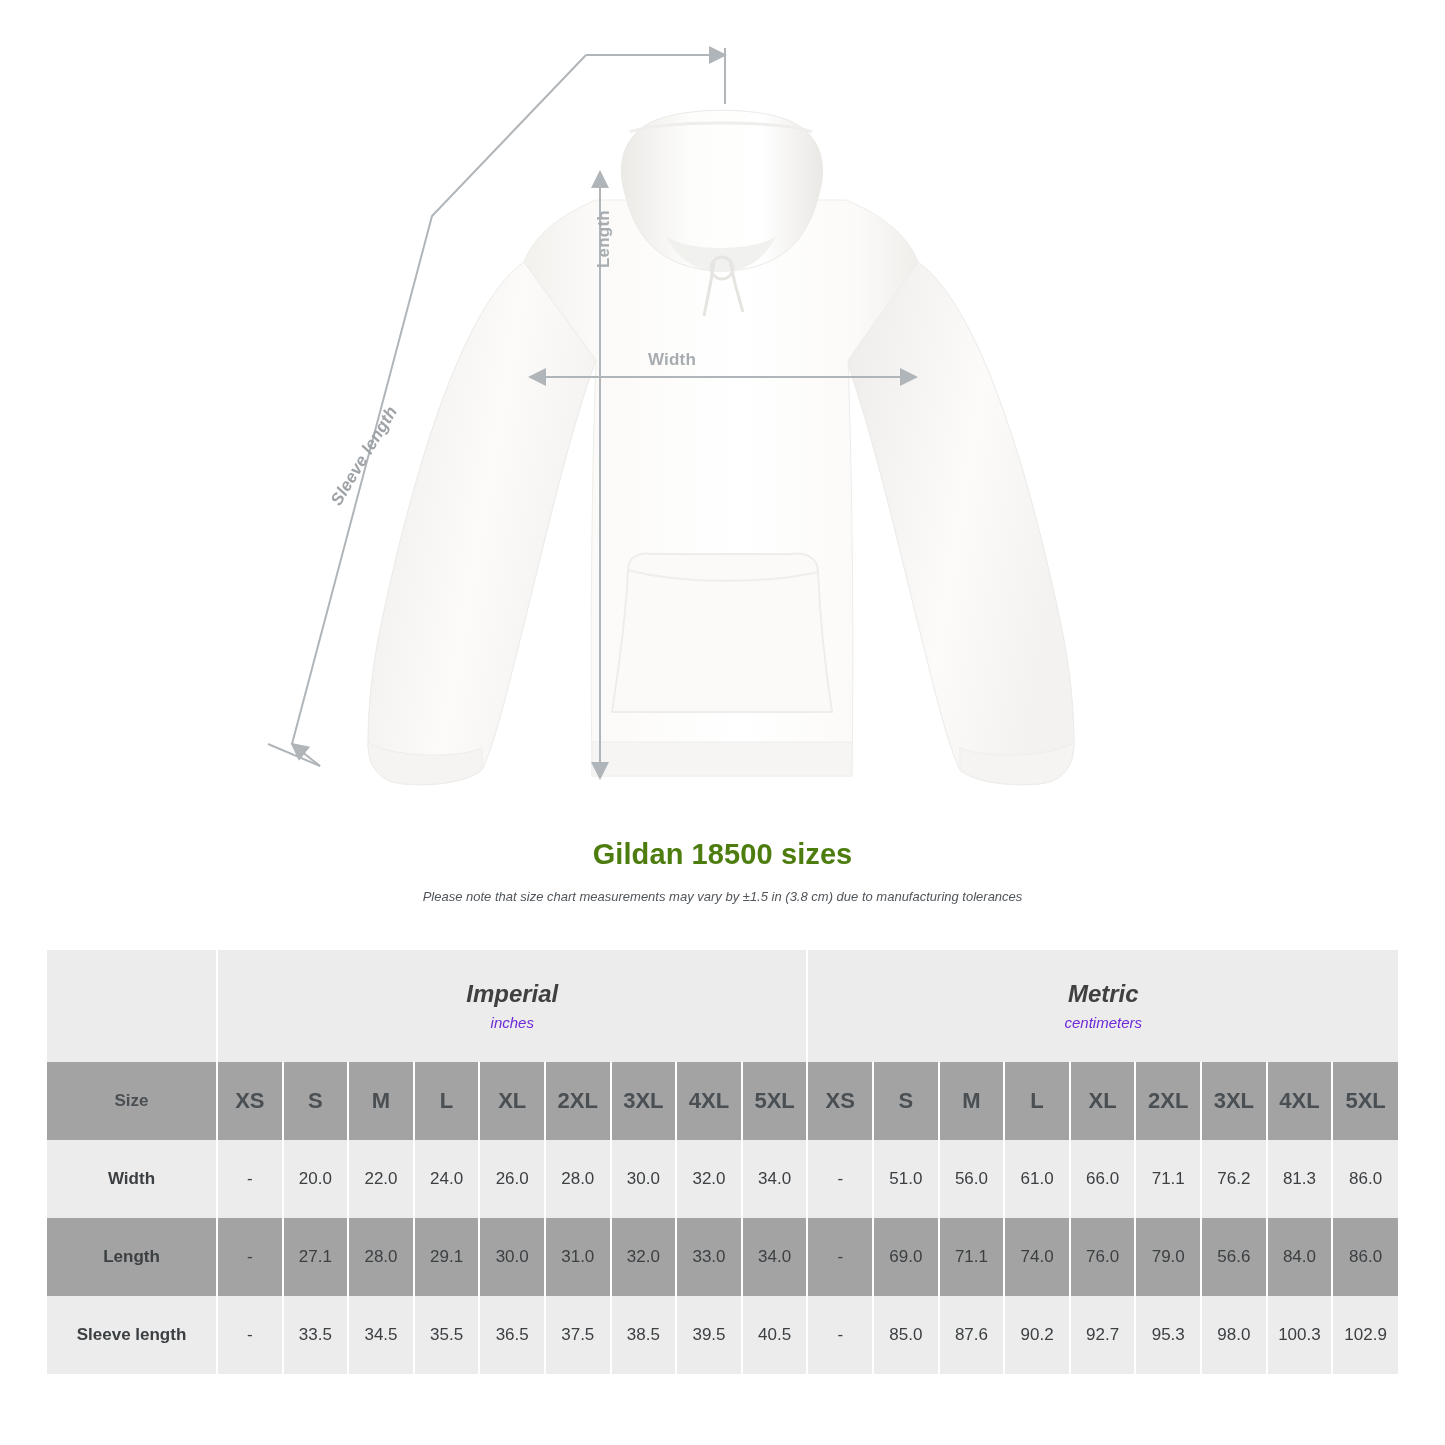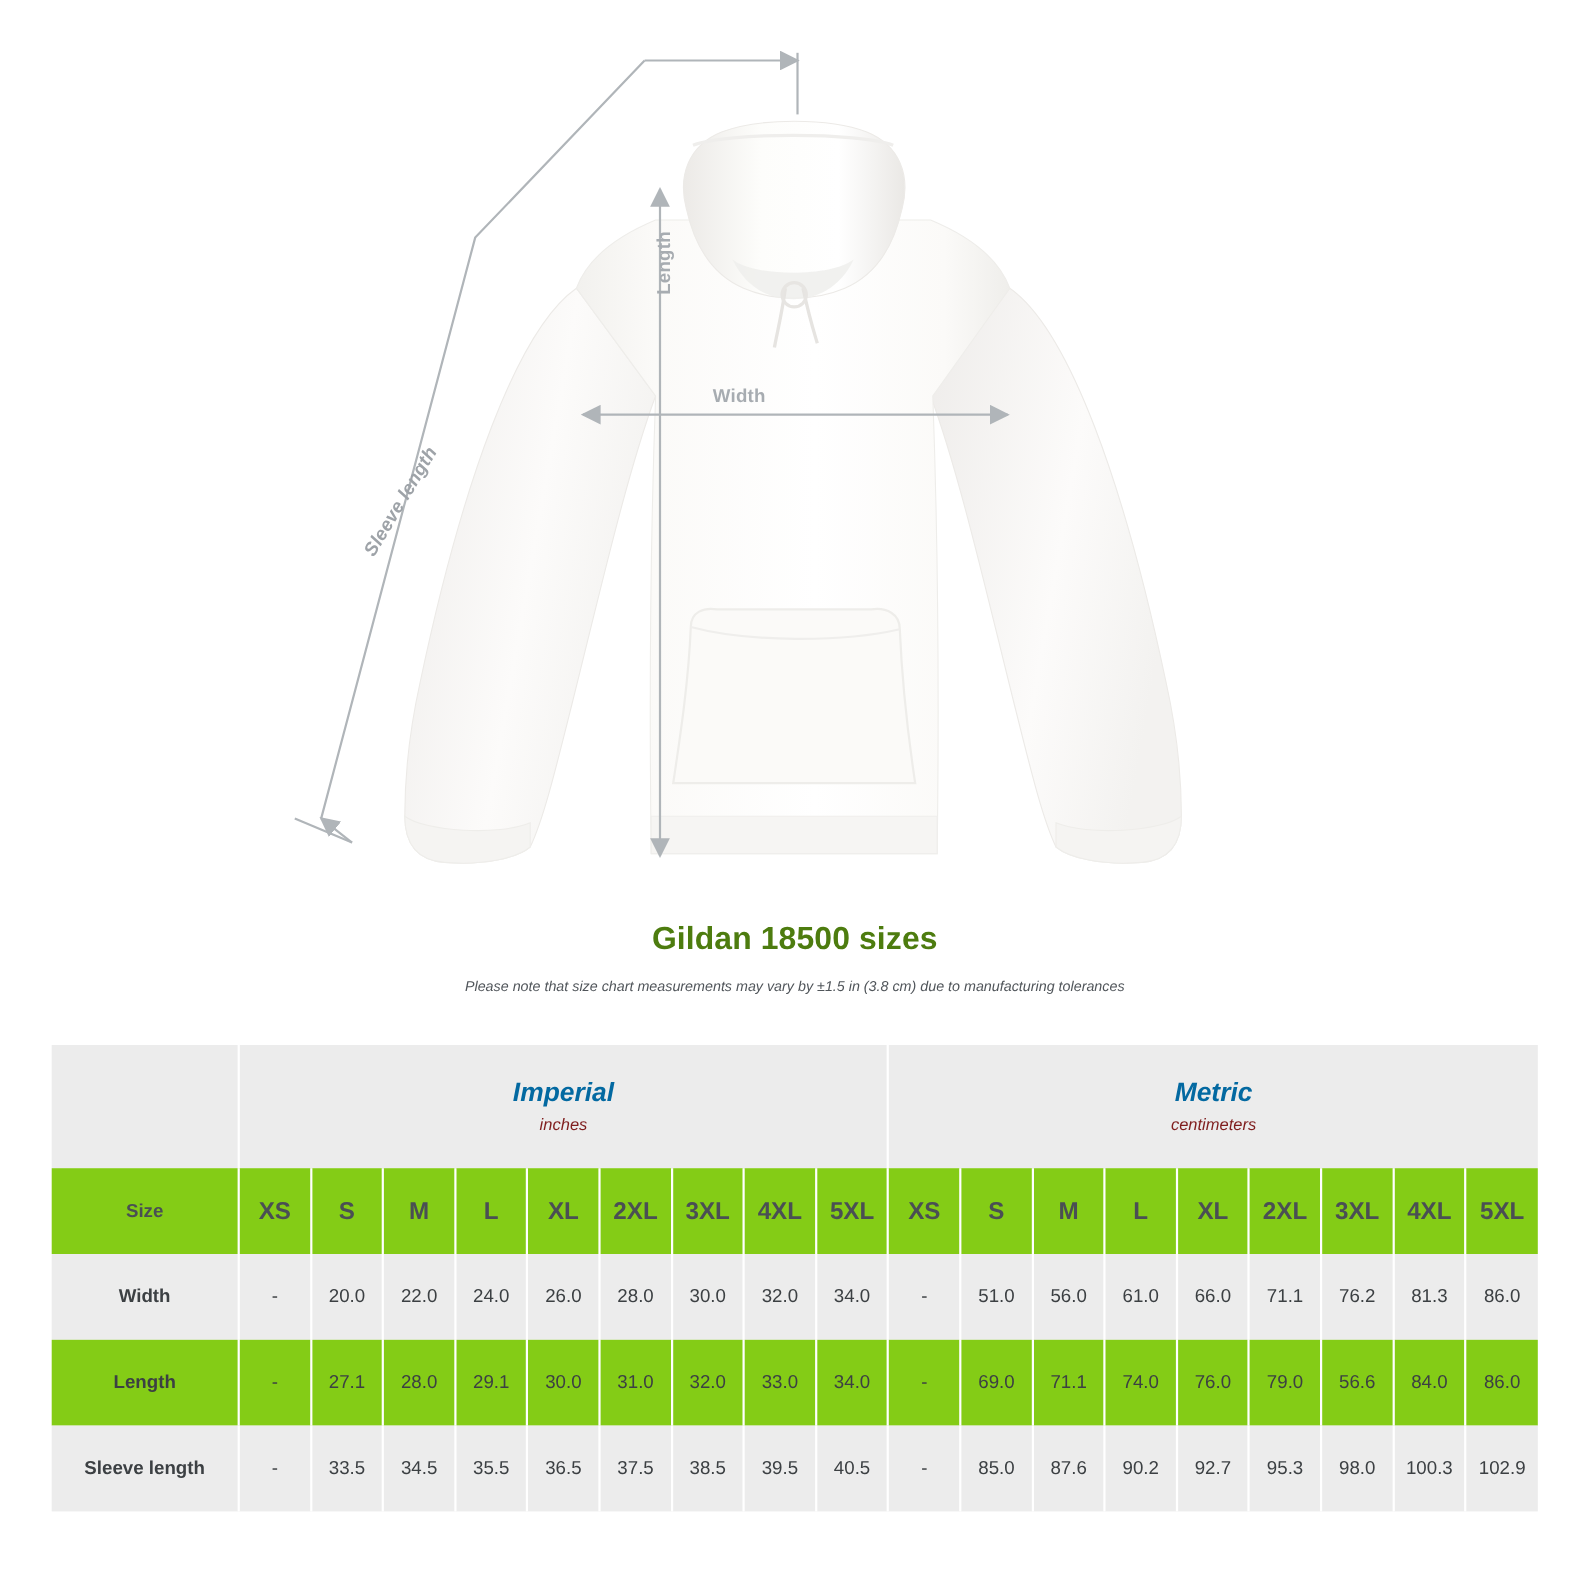--- a/index.html
+++ b/index.html
@@ -98,27 +98,27 @@
   
   .unit-row td {
     background: #ececec;
     height: 112px;
     padding: 0;
   }
   .unit-name {
     font-size: 24px;
     font-weight: bold;
     font-style: italic;
-    color: #0369a1;
+    color: #404040;
     line-height: 1.1;
   }
   .unit-sub {
     font-size: 15px;
     font-style: italic;
-    color: #7f1d1d;
+    color: #6d28d9;
     margin-top: 7px;
   }
 
   
   .hdr-row td {
     height: 76px;
     font-size: 22px;
     font-weight: bold;
     color: #4a4f54;
   }
@@ -130,21 +130,21 @@
     font-size: 17px;
     color: #3c4043;
   }
   .data-row td.rowlabel {
     font-weight: bold;
     font-size: 17px;
     color: #3c4043;
   }
   
   .band td { background: #ececec; }
-  .nonband td { background: #84cc16; }
+  .nonband td { background: #a3a3a3; }
 
   
   col.c-label { width: 170px; }
   col.c-cell  { width: 65.6px; }
 
   
   table.size-table td { border-right: 2px solid #ffffff; }
   table.size-table td:last-child { border-right: 0; }
   .band td { border-right: 2px solid #ffffff; }
 </style>

